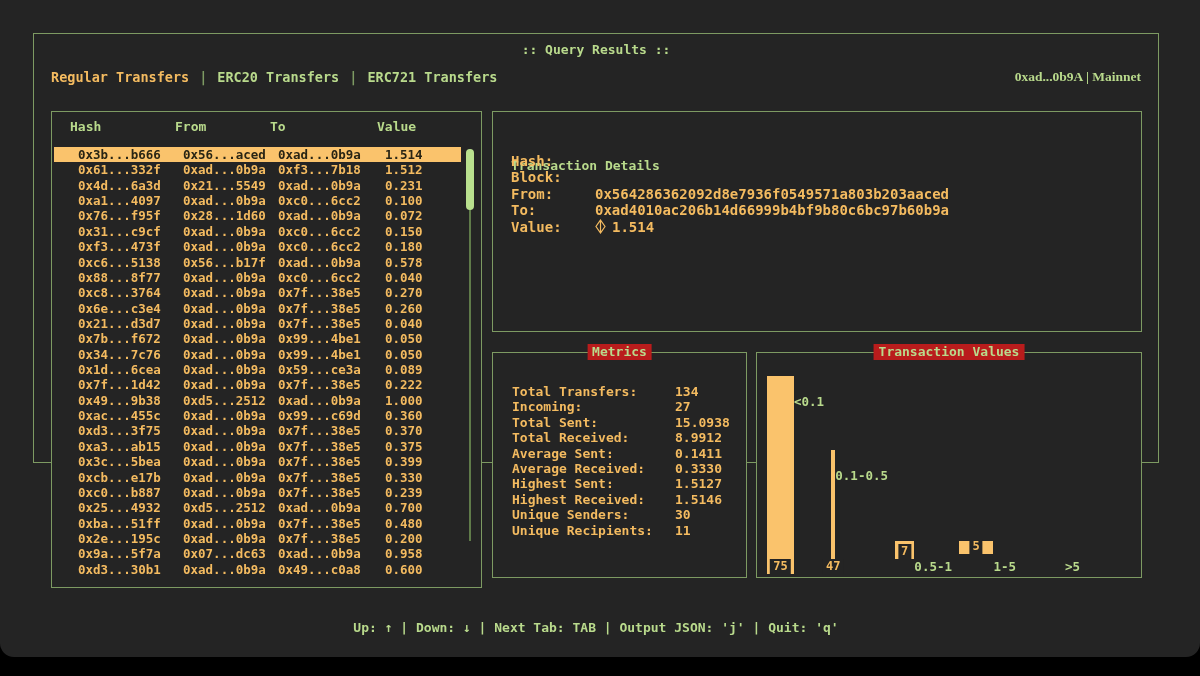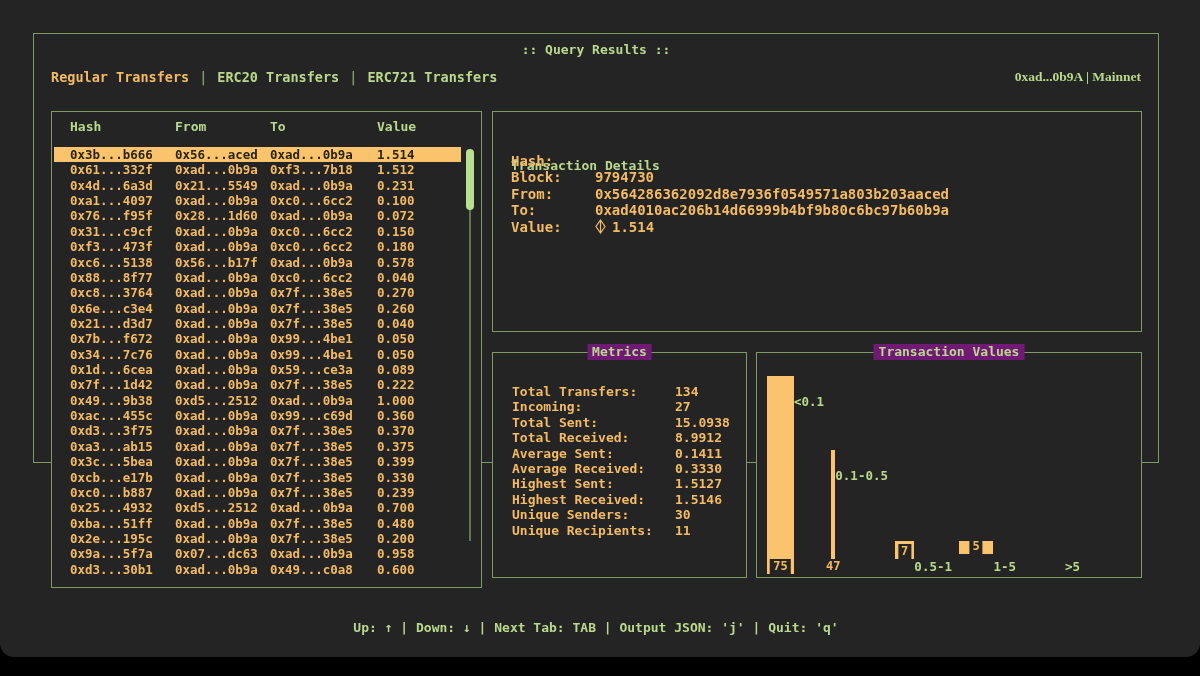--- a/index.html
+++ b/index.html
@@ -17,28 +17,28 @@
   .topbar { position:absolute; top:35px; left:17px; right:17px; display:flex;
     justify-content:space-between; align-items:center; font-size:13.5px; }
   .tabs { display:flex; align-items:flex-end; }
   .tab { color:#b9da8c; white-space:nowrap; cursor:default; }
   .tab.active { color:#f4bb60; }
   .tab-sep { color:#7d9a62; margin:0 10px; }
   .account { color:#b9da8c; white-space:nowrap;font-family:Liberation Serif, serif; }
 
   .panel { position:absolute; border:1px solid #7d9a62; background:#242424; }
   .embed-title { position:absolute; top:-9px; left:50%; transform:translateX(-50%);
-    background:#701a75; padding:0 5px; color:#b9da8c; font-size:13px; line-height:16px;
+    background:#b91c1c; padding:0 5px; color:#b9da8c; font-size:13px; line-height:16px;
     white-space:nowrap; }
 
   .table-panel { left:17px; top:77px; width:431px; height:477px; }
   .thead { display:grid; grid-template-columns:105px 95px 107px auto;
     padding:7px 0 0 18px; color:#b9da8c; font-size:13px; }
   .tbody { position:absolute; left:2px; top:35px; right:20px; }
-  .trow { display:grid; grid-template-columns:105px 95px 107px auto; padding-left:16px;
+  .trow { display:grid; grid-template-columns:105px 95px 107px auto; padding-left:24px;
     height:15.36px; line-height:15.36px; font-size:12.5px; color:#f4bb60; white-space:nowrap; }
   .trow.selected { background:#fac36c; color:#292514; }
 
   .scrollbar { position:absolute; top:37px; right:7px; width:8px; height:432px; }
   .track { position:absolute; left:3px; top:2px; width:2px; height:390px; background:#5f7a49; }
   .thumb { position:absolute; left:0; top:0; width:8px; height:61px; background:#b9e08e; border-radius:4px; }
 
   .detail-panel { left:458px; top:77px; width:650px; height:221px; }
   .panel-title { position:absolute; top:11px; left:18px; color:#b9da8c; font-size:13px;margin-top:35px; }
   .kv { position:absolute; top:41px; left:18px; right:8px; }
@@ -269,21 +269,20 @@
     </div>
 
     <div class="panel detail-panel">
       <div class="panel-title">Transaction Details</div>
       <div class="kv" id="details">
           <div class="kv-row">
             <span class="kv-label">Hash:</span>
           </div>
           <div class="kv-row">
             <span class="kv-label">Block:</span>
-            <span class="kv-value">9794730</span>
           </div>
           <div class="kv-row">
             <span class="kv-label">From:</span>
             <span class="kv-value">0x564286362092d8e7936f0549571a803b203aaced</span>
           </div>
           <div class="kv-row">
             <span class="kv-label">To:</span>
             <span class="kv-value">0xad4010ac206b14d66999b4bf9b80c6bc97b60b9a</span>
           </div>
           <div class="kv-row">

